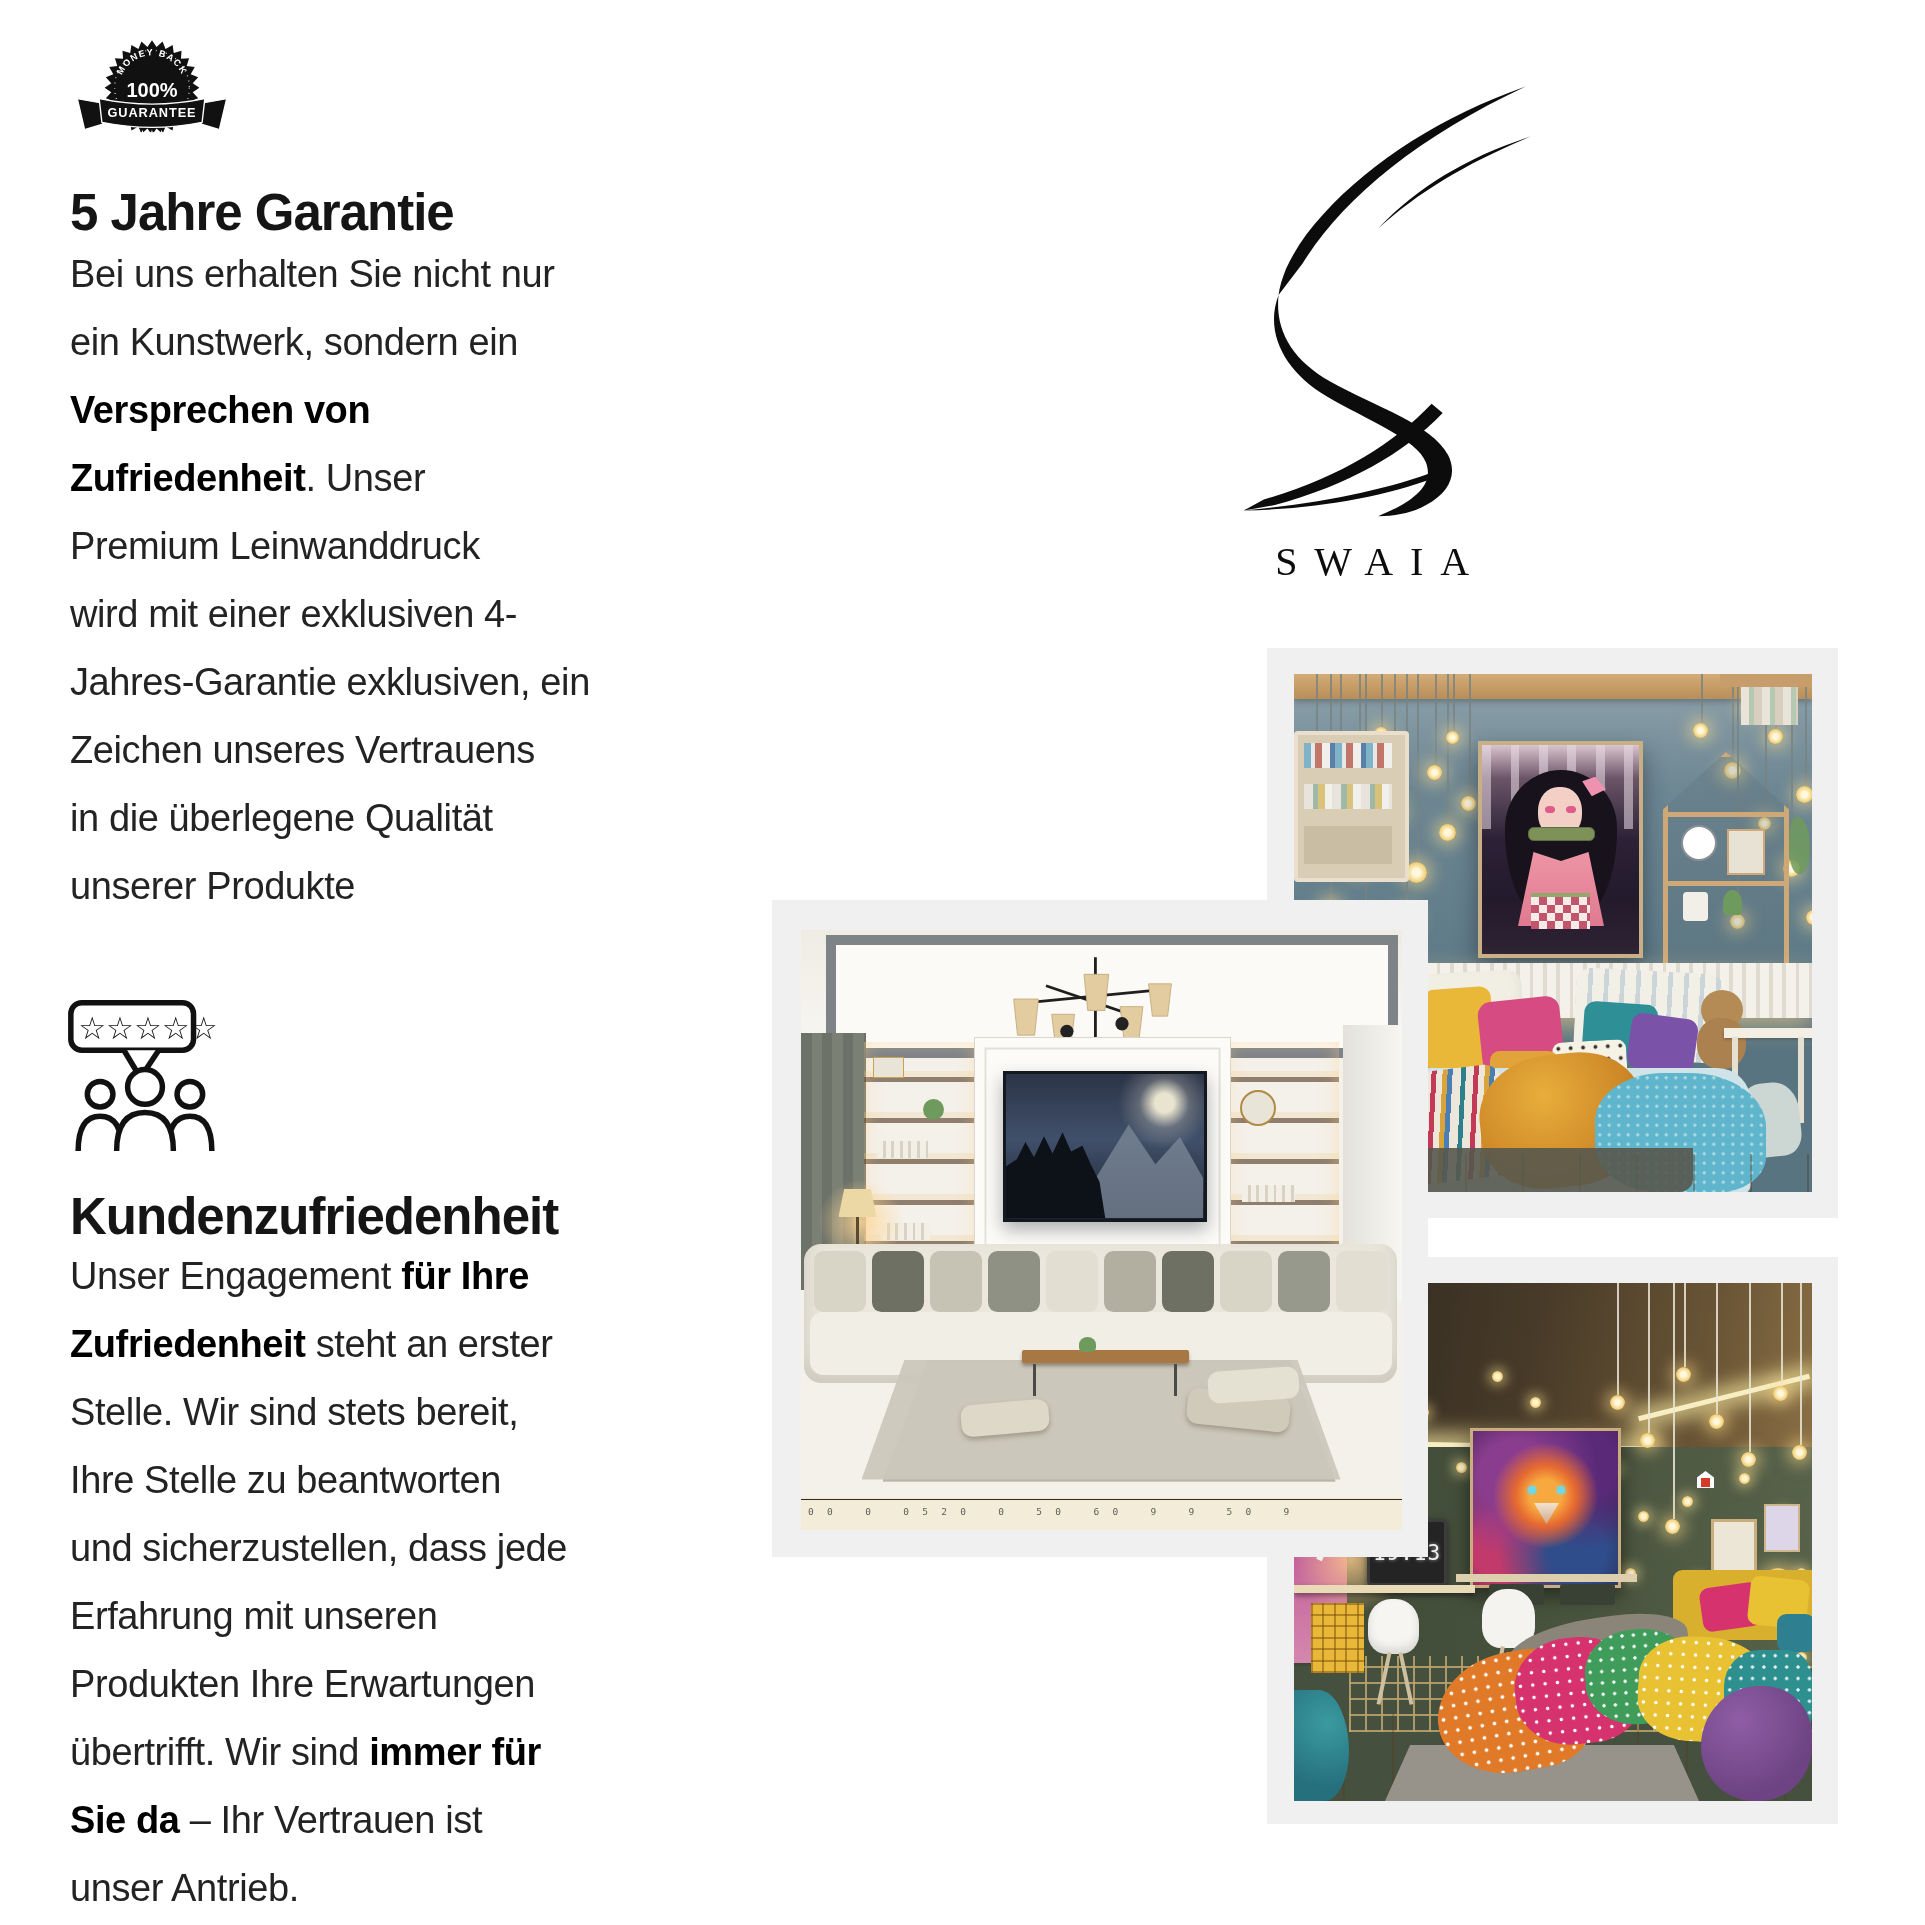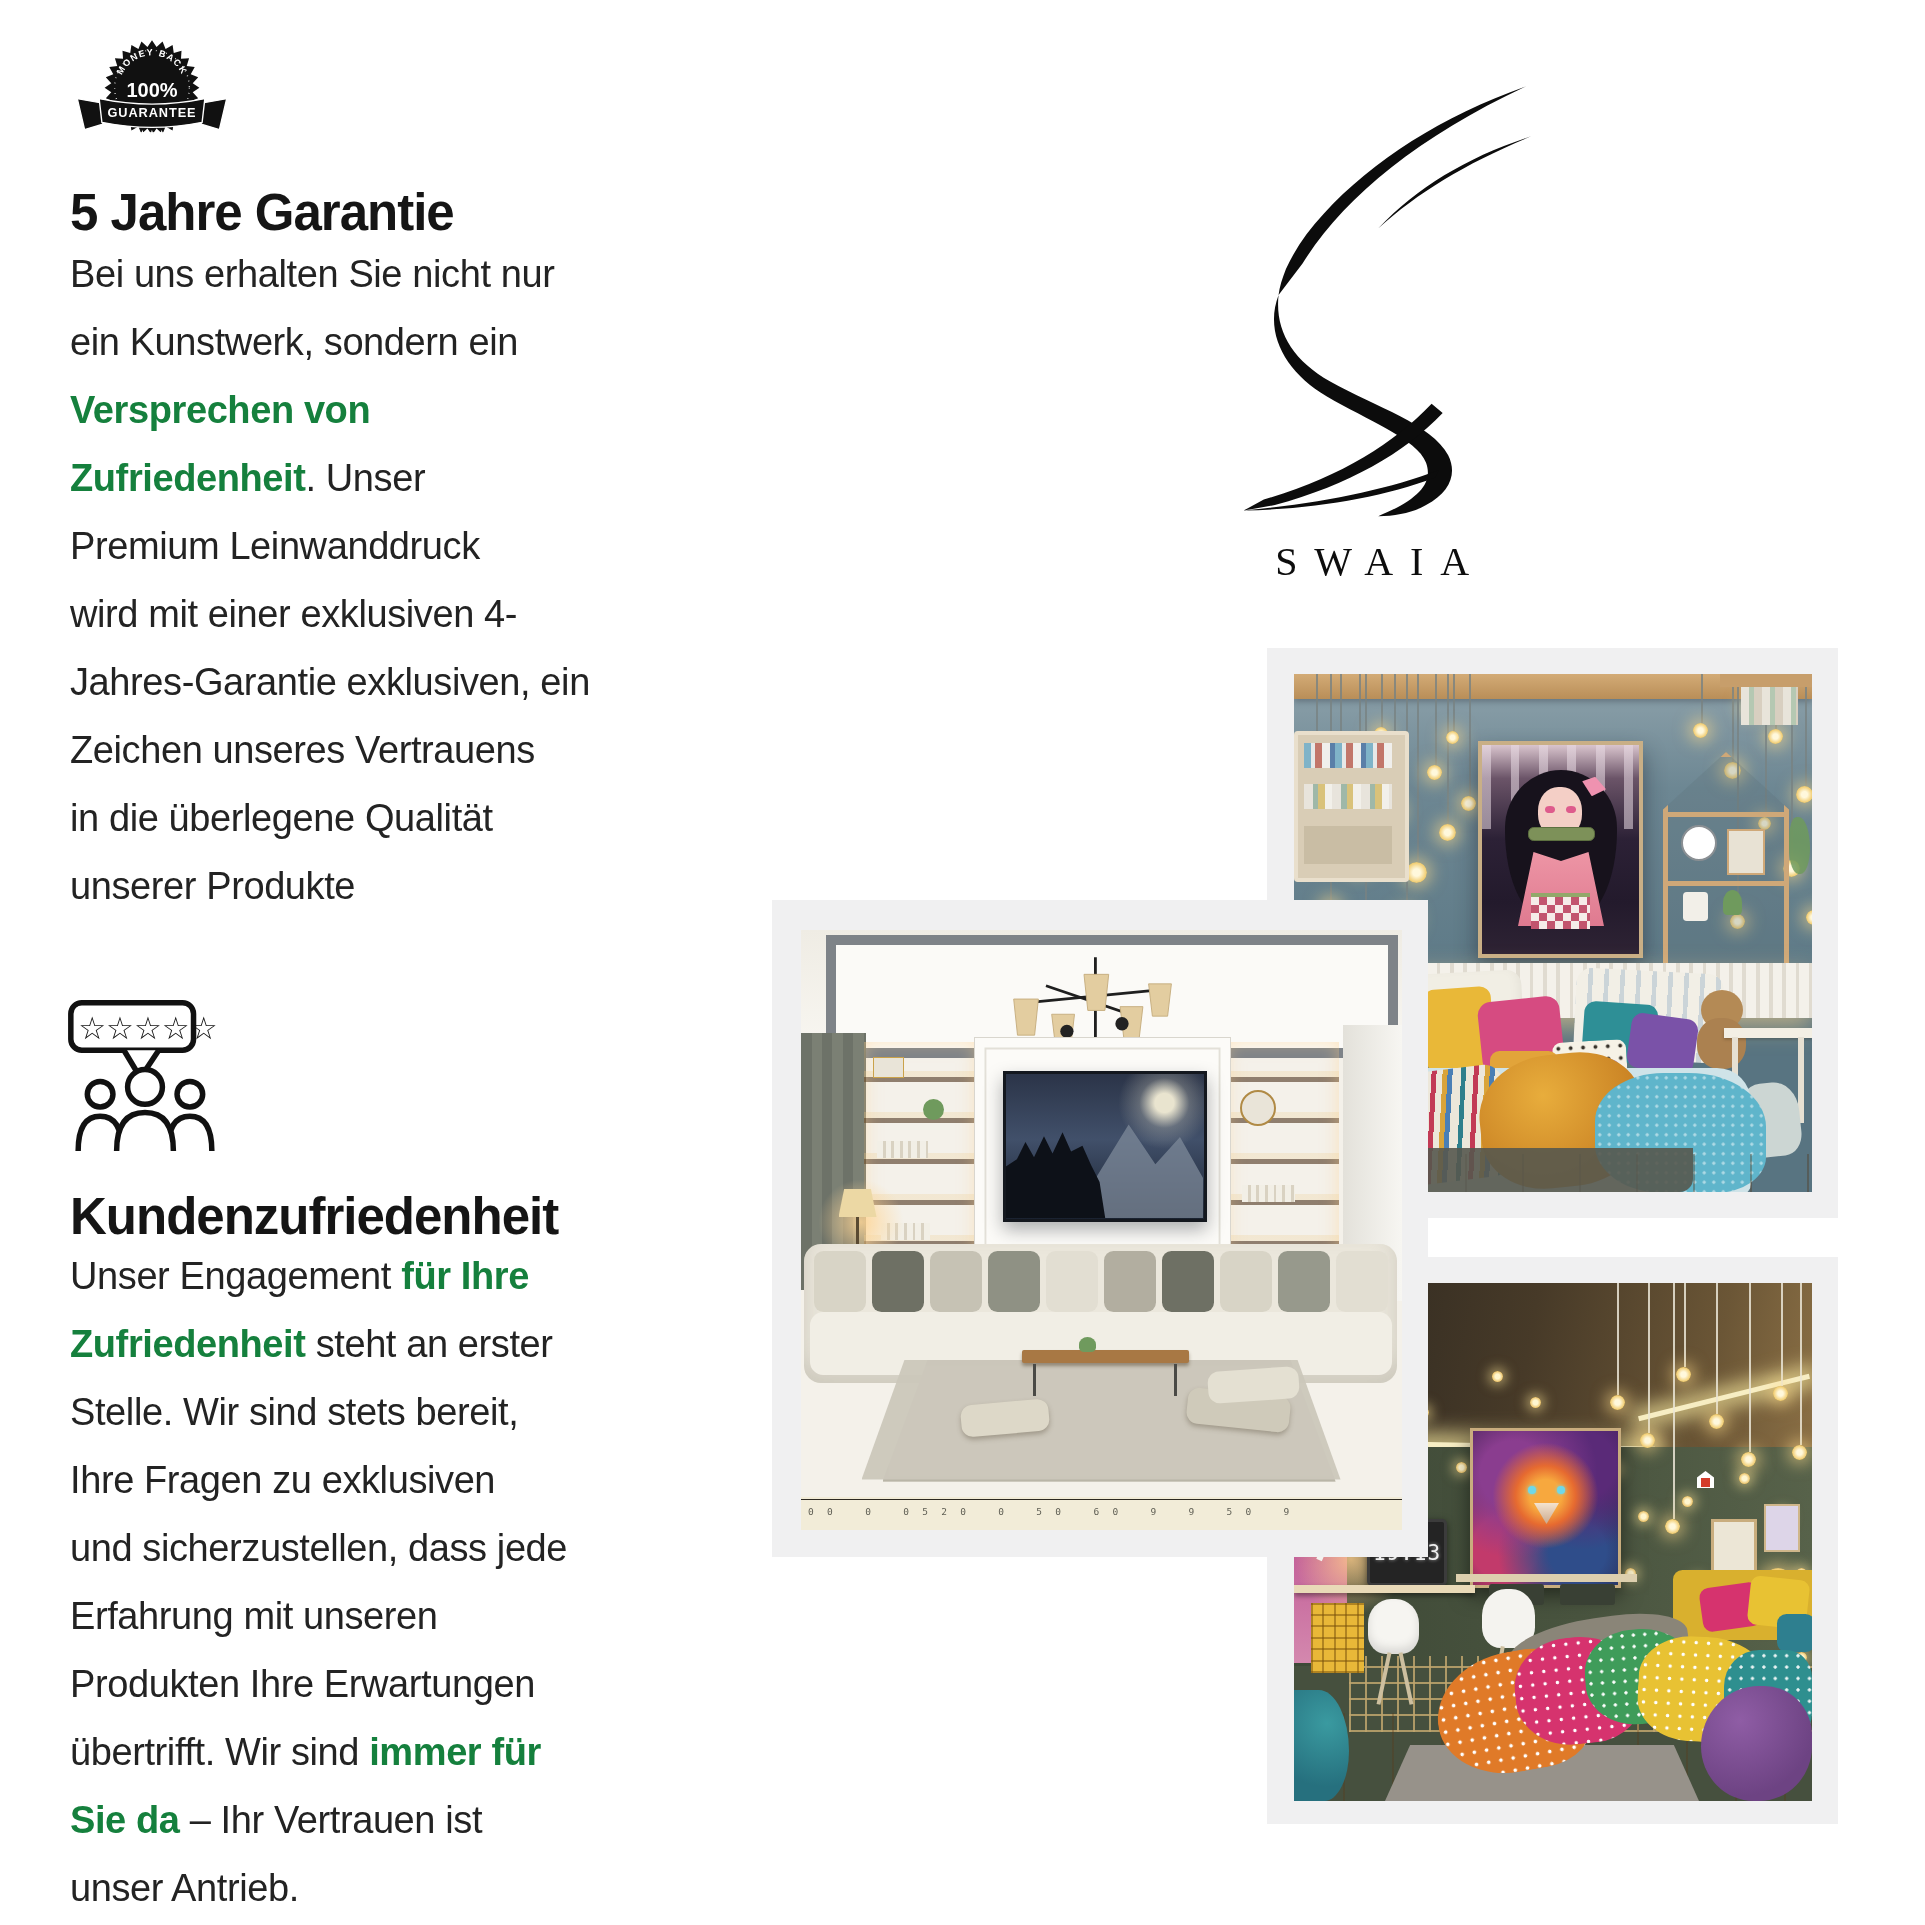--- a/index.html
+++ b/index.html
@@ -3,21 +3,21 @@
 <meta charset="utf-8">
 <style>
   html,body{margin:0;padding:0;background:#fff;}
   .canvas{position:relative;width:1926px;height:1926px;background:#ffffff;overflow:hidden;
           font-family:"Liberation Sans",sans-serif;color:#1c1c1c;}
   .abs{position:absolute;}
   
   .h-title{position:absolute;left:70px;font-size:51px;font-weight:700;letter-spacing:-1px;color:#151515;white-space:nowrap;}
   .para{position:absolute;left:70px;font-size:38px;line-height:68px;color:#232323;letter-spacing:-0.4px;}
   .pline{white-space:nowrap;height:68px;}
-  .pline .b{font-weight:700;color:#15803d;}
+  .pline .b{font-weight:700;color:#000000;}
   
   .wordmark{position:absolute;left:1219px;top:538px;width:323px;text-align:center;
             font-family:"Liberation Serif",serif;font-size:40px;letter-spacing:0.42em;color:#0d0d0d;white-space:nowrap;}
   
   .card{position:absolute;background:#f0f0f1;}
   .photo{position:absolute;overflow:hidden;}
   .bulb{position:absolute;border-radius:50%;
         background:radial-gradient(circle,#fff8dc 25%,#f2ce74 65%,rgba(242,206,116,0) 100%);
         box-shadow:0 0 15px 4.8px rgba(255,220,140,0.55);}
   .cord{position:absolute;width:1.9px;background:rgba(120,130,130,0.8);}
@@ -74,21 +74,21 @@
       <circle cx="85" cy="96" r="19"></circle>
       <path d="M54 166 Q54 124 85 124 Q116 124 116 166"></path>
     </g>
   </svg>
 
   <div class="h-title" style="top:1187px;">Kundenzufriedenheit</div>
   <div class="para" style="top:1242px;">
       <div class="pline"><span>Unser Engagement </span><span class="b">für Ihre</span></div>
       <div class="pline"><span class="b">Zufriedenheit</span><span> steht an erster</span></div>
       <div class="pline"><span>Stelle. Wir sind stets bereit,</span></div>
-      <div class="pline"><span>Ihre Fragen zu exklusiven</span></div>
+      <div class="pline"><span>Ihre Stelle zu beantworten</span></div>
       <div class="pline"><span>und sicherzustellen, dass jede</span></div>
       <div class="pline"><span>Erfahrung mit unseren</span></div>
       <div class="pline"><span>Produkten Ihre Erwartungen</span></div>
       <div class="pline"><span>übertrifft. Wir sind </span><span class="b">immer für</span></div>
       <div class="pline"><span class="b">Sie da</span><span> – Ihr Vertrauen ist</span></div>
       <div class="pline"><span>unser Antrieb.</span></div>
     </div>
 
   <svg class="abs" style="left:1238px;top:76px;width:295px;height:447px;" viewBox="0 0 320 470" fill="#0c0c0c">
     <path d="M312 4 C 222 36, 146 84, 93 142 C 76 160, 62 180, 52 202 C 48 212, 45 222, 44 230 L 70 196 C 112 128, 192 60, 312 4 Z"></path>

